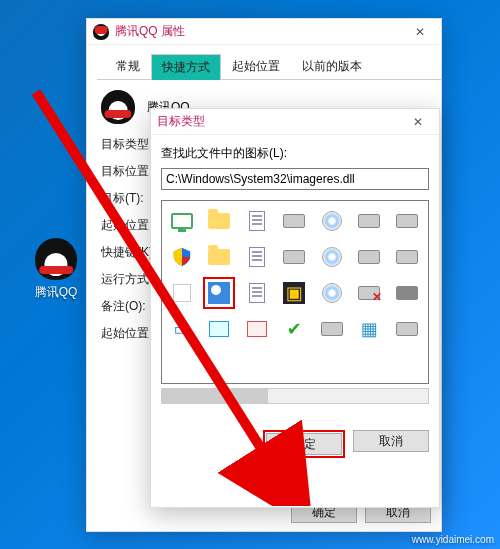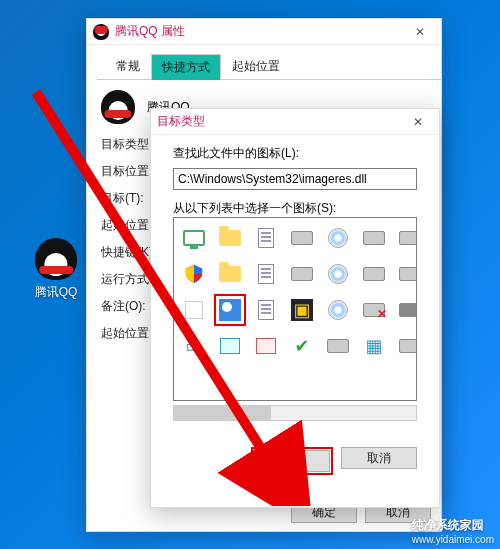--- a/index.html
+++ b/index.html
@@ -26,21 +26,21 @@
   .tab.active { border-color: #ccc; background: #14b8a6; position: relative; top: 1px; }
   .props-body { padding: 10px 14px; }
   .props-header { display: flex; align-items: center; gap: 12px; margin-bottom: 12px; }
   .props-header .pengu { width: 34px; height: 34px; }
   .form-row { display: flex; align-items: center; margin: 10px 0; }
   .form-row label { width: 64px; color: #222; }
   .props-footer { position: absolute; bottom: 8px; right: 10px; display: flex; gap: 8px; }
   .btn { min-width: 66px; height: 22px; border: 1px solid #adadad; background: #e1e1e1; color: #222; display: flex; align-items: center; justify-content: center; cursor: pointer; }
 
   .changeicon-window { left: 150px; top: 108px; width: 290px; height: 400px; z-index: 5; }
-  .ci-body { padding: 10px 22px; }
+  .ci-body { padding: 10px 10px; }
   .path-row { display: flex; gap: 6px; margin: 6px 0 10px; }
   .path-input { flex: 1; border: 1px solid #7a7a7a; height: 22px; padding: 0 4px; background: #fff; }
   .icon-grid-wrap { border: 1px solid #7a7a7a; padding: 4px; height: 184px; overflow: hidden; background: #fff; }
   .icon-grid { display: grid; grid-template-columns: repeat(7, 1fr); gap: 4px; }
   .icon-cell { width: 32px; height: 32px; border: 1px solid transparent; display: flex; align-items: center; justify-content: center; cursor: pointer; }
   .icon-cell.selected { border: 2px solid #e60000; }
   .icon-cell svg, .icon-cell .gl { width: 22px; height: 22px; }
   .gl { display: flex; align-items: center; justify-content: center; font-size: 18px; }
   .glyph-monitor { width: 22px; height: 16px; border: 2px solid #4a6; border-radius: 2px; position: relative; }
   .glyph-monitor::after { content: ""; position: absolute; left: 50%; bottom: -5px; transform: translateX(-50%); width: 8px; height: 4px; background: #4a6; }
@@ -98,20 +98,21 @@
           </div>
         </div>
     </div>
     <span class="title-text">腾讯QQ 属性</span>
     <div class="close">✕</div>
   </div>
   <div class="tabs">
     <div class="tab">常规</div>
     <div class="tab active">快捷方式</div>
     <div class="tab">起始位置</div>
+    <div class="tab">以前的版本</div>
   </div>
   <div class="props-body">
     <div class="props-header">
       <div class="pengu" style="width:34px;height:34px;">
         <div class="pengu-body">
             <div class="pengu-belly"></div>
             <div class="pengu-scarf"></div>
           </div>
       </div>
       <span>腾讯QQ</span>
@@ -150,21 +151,20 @@
 <div class="window changeicon-window">
   <div class="titlebar">
     <span class="title-text">目标类型</span>
     <div class="close">✕</div>
   </div>
   <div class="ci-body">
     <div>查找此文件中的图标(L):</div>
     <div class="path-row">
       <input class="path-input" value="C:\Windows\System32\imageres.dll" style="">
     </div>
-    <div>从以下列表中选择一个图标(S):</div>
     <div class="icon-grid-wrap">
       <div class="icon-grid">
         <div class="icon-cell">
             <div class="glyph-monitor"></div>
           </div>
         <div class="icon-cell">
             <div class="glyph-folder"></div>
           </div>
         <div class="icon-cell">
             <div class="glyph-doc"></div>
@@ -275,15 +275,14 @@
     <defs>
         <marker id="ah" markerWidth="12" markerHeight="12" refX="4" refY="5" orient="auto">
           <path d="M0 0L10 5L0 10z" fill="#e60000"></path>
         </marker>
       </defs>
     <path d="M10 6 L255 394" stroke="#e60000" stroke-width="10" marker-end="url(#ah)"></path>
   </svg>
 </div>
 
 <div class="watermark">
-  <div>纯净系统家园</div>
   <div class="sub">www.yidaimei.com</div>
 </div>
 
 </body></html>

